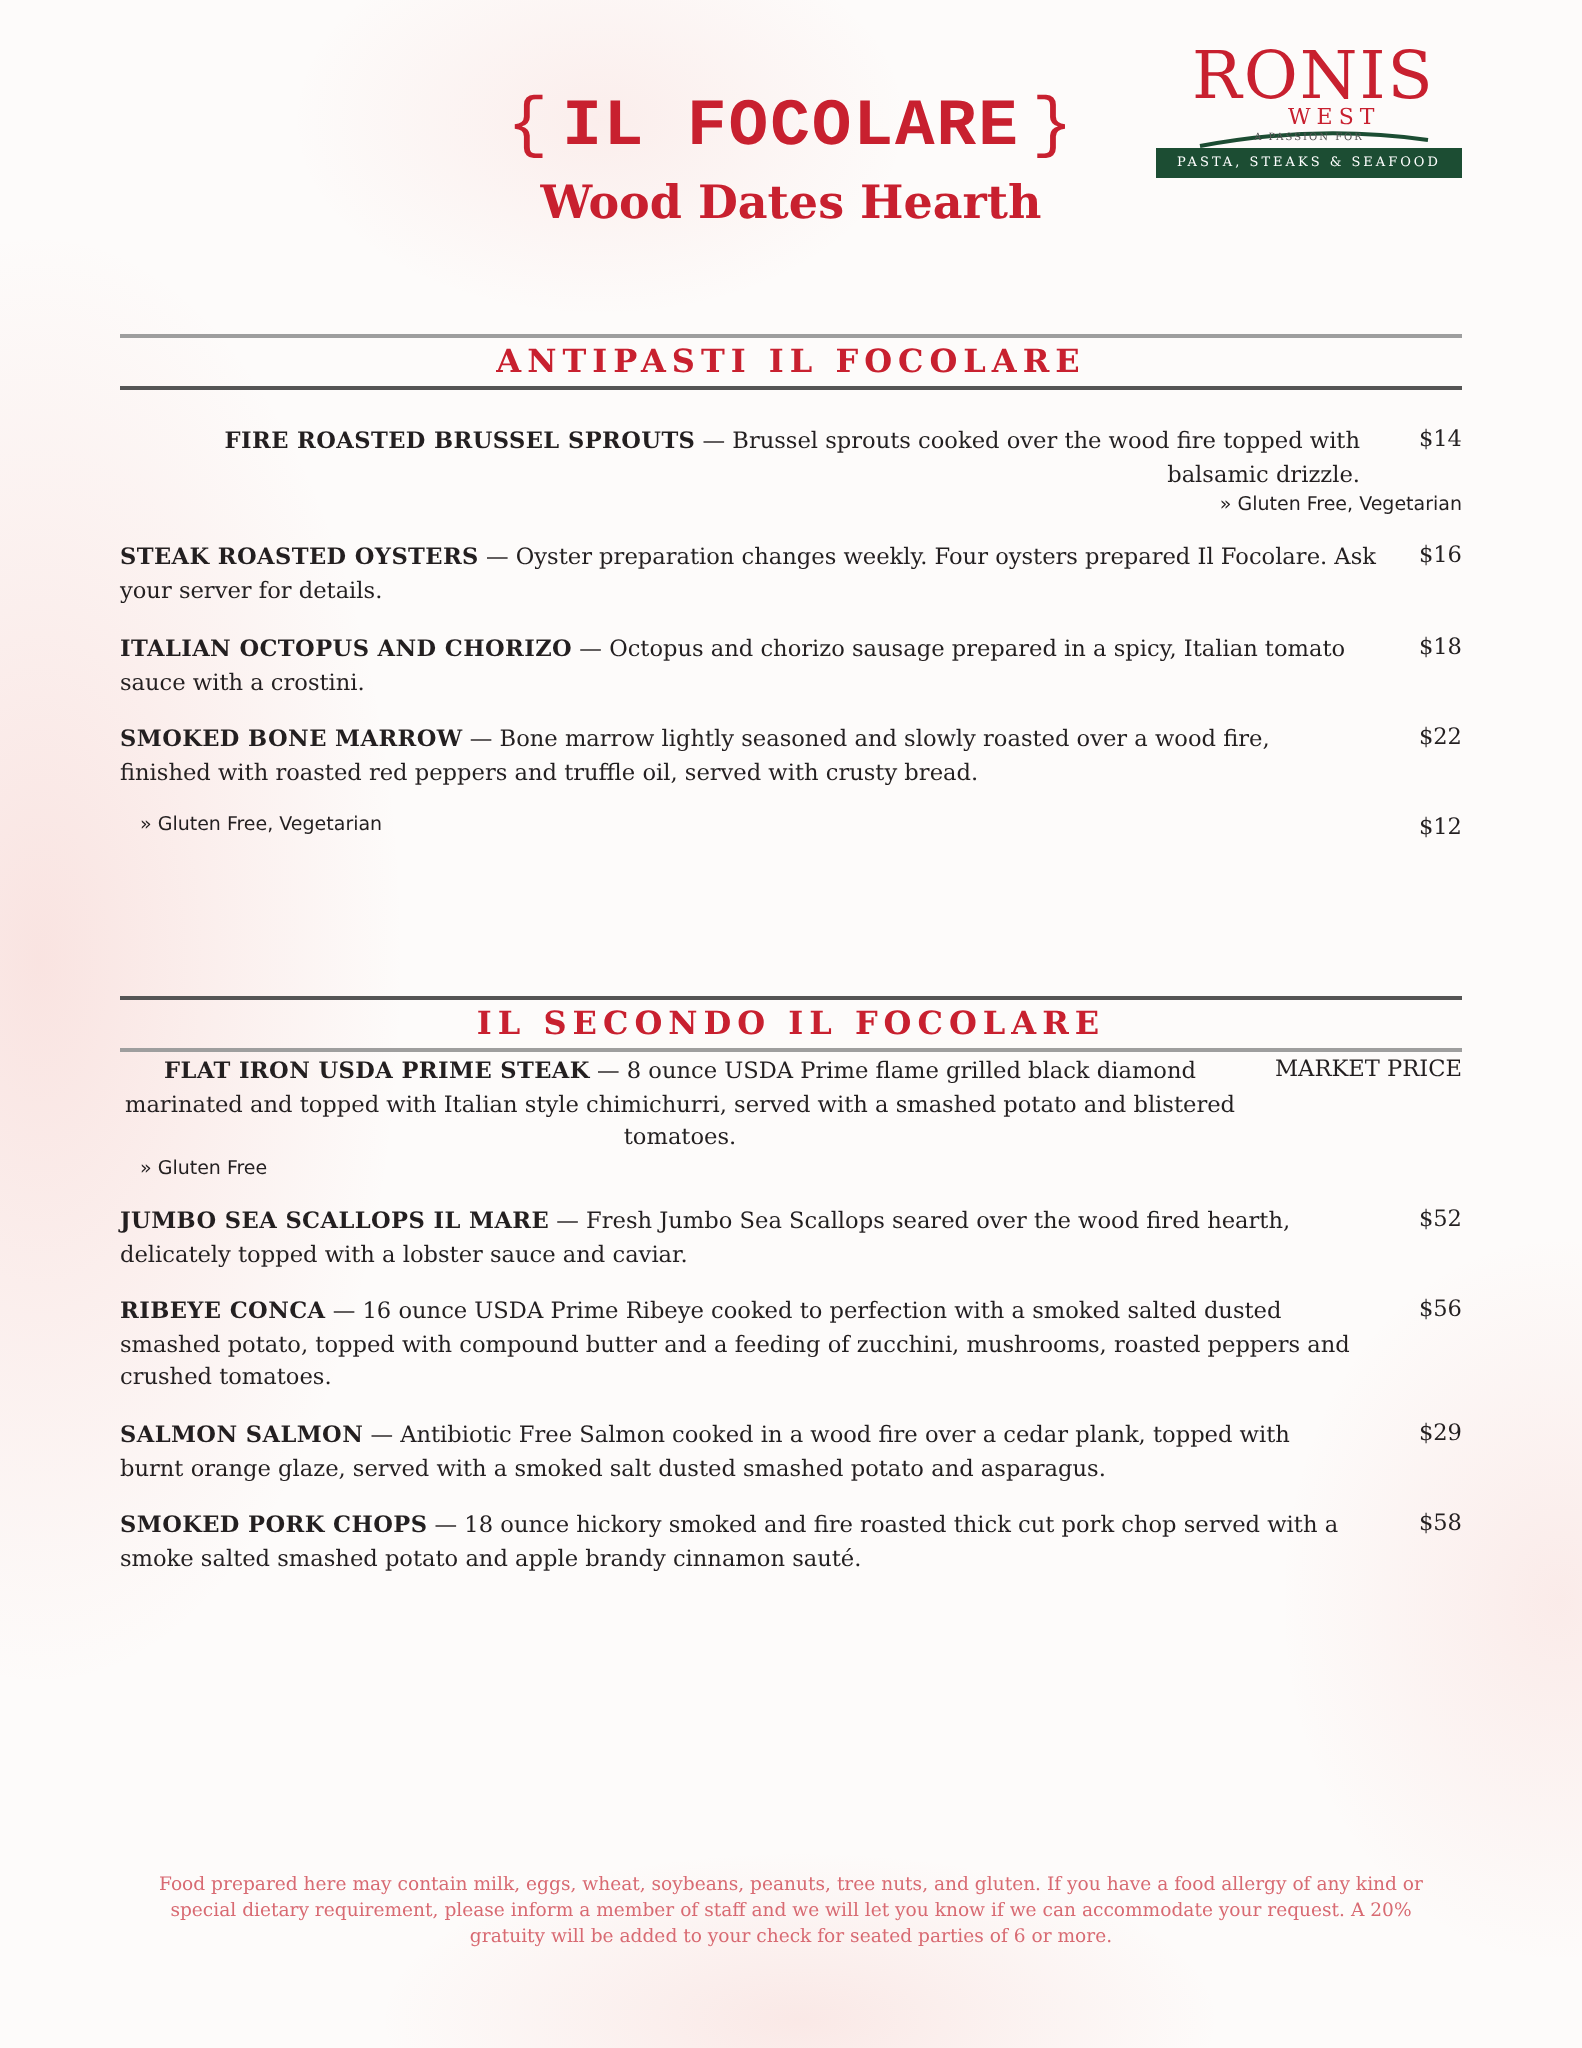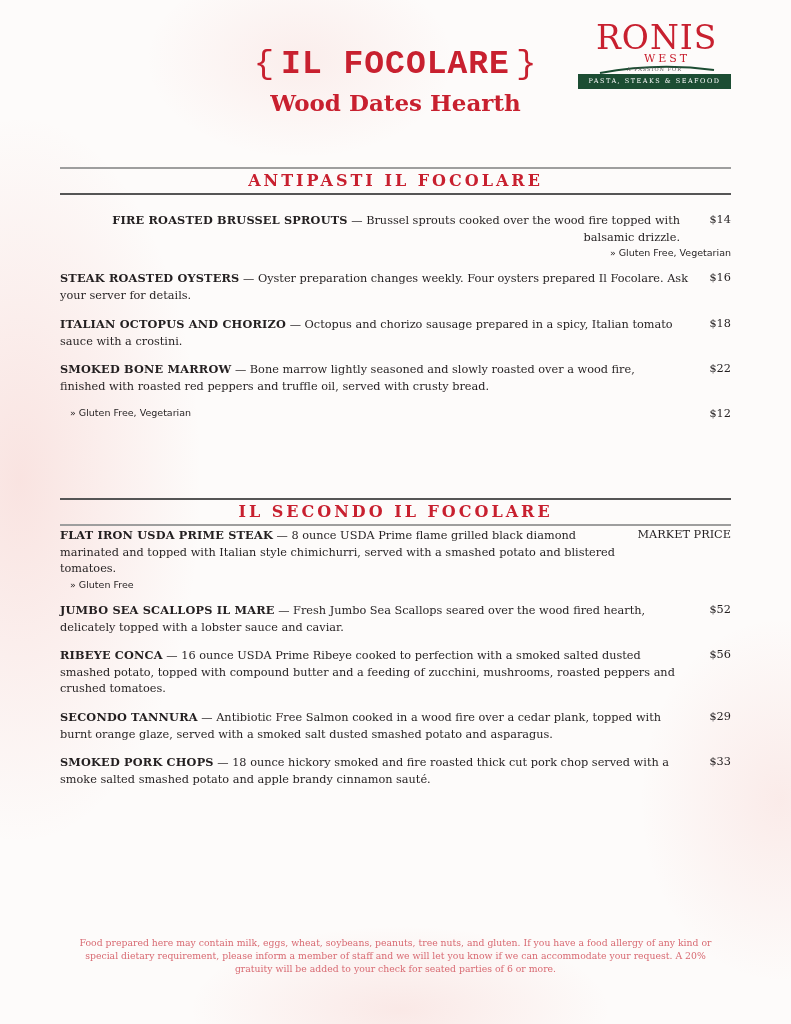--- a/index.html
+++ b/index.html
@@ -115,38 +115,38 @@
   <div class="note">» Gluten Free, Vegetarian</div>
 </div>
 
 <div class="section-head" style="top:482px;margin-top:16px;">
   <div class="rule-top" style="background:#555;"></div>
   <div class="label">IL SECONDO IL FOCOLARE</div>
   <div class="rule-bot" style="background:#9e9e9e;"></div>
 </div>
 
 <div class="item" style="top:527px;">
-  <div class="text" style="width:560px;"><span class="name">FLAT IRON USDA PRIME STEAK</span><span> — 8 ounce USDA Prime flame grilled black diamond marinated and topped with Italian style chimichurri, served with a smashed potato and blistered tomatoes.</span></div>
+  <div class="text" style="width:560px;text-align:center;"><span class="name">FLAT IRON USDA PRIME STEAK</span><span> — 8 ounce USDA Prime flame grilled black diamond marinated and topped with Italian style chimichurri, served with a smashed potato and blistered tomatoes.</span></div>
   <span class="price">MARKET PRICE</span>
   <div class="note">» Gluten Free</div>
 </div>
 
 <div class="item" style="top:602px;">
   <div class="text"><span class="name">JUMBO SEA SCALLOPS IL MARE</span><span> — Fresh Jumbo Sea Scallops seared over the wood fired hearth, delicately topped with a lobster sauce and caviar.</span></div>
   <span class="price">$52</span>
 </div>
 
 <div class="item" style="top:647px;">
   <div class="text"><span class="name">RIBEYE CONCA</span><span> — 16 ounce USDA Prime Ribeye cooked to perfection with a smoked salted dusted smashed potato, topped with compound butter and a feeding of zucchini, mushrooms, roasted peppers and crushed tomatoes.</span></div>
   <span class="price">$56</span>
 </div>
 
 <div class="item" style="top:709px;">
-  <div class="text"><span class="name">SECONDO TANNURA</span><span> — Antibiotic Free Salmon cooked in a wood fire over a cedar plank, topped with burnt orange glaze, served with a smoked salt dusted smashed potato and asparagus.</span></div>
+  <div class="text"><span class="name">SALMON SALMON</span><span> — Antibiotic Free Salmon cooked in a wood fire over a cedar plank, topped with burnt orange glaze, served with a smoked salt dusted smashed potato and asparagus.</span></div>
   <span class="price">$29</span>
 </div>
 
 <div class="item" style="top:754px;">
   <div class="text"><span class="name">SMOKED PORK CHOPS</span><span> — 18 ounce hickory smoked and fire roasted thick cut pork chop served with a smoke salted smashed potato and apple brandy cinnamon sauté.</span></div>
-  <span class="price">$33</span>
+  <span class="price">$58</span>
 </div>
 
 <div class="disclaimer">Food prepared here may contain milk, eggs, wheat, soybeans, peanuts, tree nuts, and gluten. If you have a food allergy of any kind or special dietary requirement, please inform a member of staff and we will let you know if we can accommodate your request.  A 20% gratuity will be added to your check for seated parties of 6 or more.</div>
 
 </body></html>

